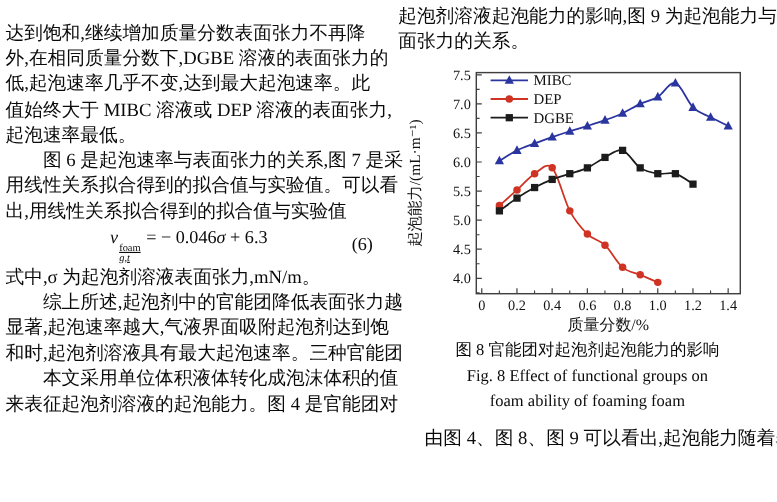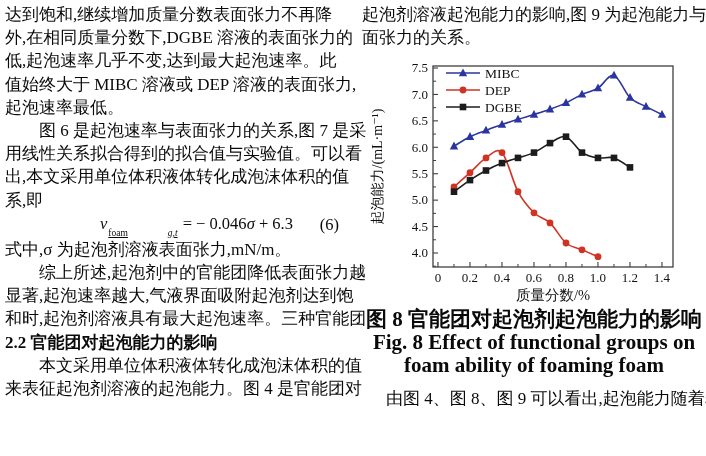--- a/index.html
+++ b/index.html
@@ -2,78 +2,76 @@
 <html><head>
 <meta charset="utf-8">
 <style>
   html,body{margin:0;padding:0;}
   body{
     width:706px;height:456px;position:relative;background:#ffffff;
     font-family:"Liberation Serif","DejaVu Serif",serif;color:#0a0a0a;
     overflow:hidden;
   }
   .page{position:absolute;inset:0;overflow:hidden;}
-  .col-left{position:absolute;left:5px;top:3px;width:350px;}
+  .col-left{position:absolute;left:5px;top:18px;width:350px;}
   .col-right-top{position:absolute;left:362px;top:3px;width:346px;}
   .col-right-bottom{position:absolute;left:362px;top:387px;width:344px;}
   .line{font-size:17px;line-height:23.2px;white-space:nowrap;}
   .indent-first .line:first-child{text-indent:34px;}
   .col-right-bottom .line{text-indent:24px;}
   .heading{font-weight:bold;}
   
   .eq-line{display:flex;justify-content:space-between;align-items:center;
            padding-left:95px;padding-right:16px;}
   .eq-body{font-size:16.5px;}
   .eq-var{font-style:italic;}
-  .eq-scripts{display:inline-flex;flex-direction:row;align-items:flex-start;
+  .eq-scripts{display:inline-flex;flex-direction:column;align-items:flex-start;
               font-size:9.5px;line-height:9px;vertical-align:-7px;margin:0 5px 0 1px;
               font-style:normal;text-decoration:underline;}
   .eq-sup{font-style:normal;}
-  .eq-sub{font-style:italic;margin-left:40px;}
+  .eq-sub{font-style:italic;}
   .eq-number{font-size:16.5px;}
   
   #chart-svg{position:absolute;left:362px;top:56px;}
   .captions{position:absolute;left:362px;top:308px;width:344px;text-align:center;}
-  .caption-line{font-weight:bold;font-size:21px;line-height:23px;white-space:nowrap;}
+  .caption-line{font-weight:normal;font-size:15px;line-height:23px;white-space:nowrap;}
 </style>
 </head>
 <body>
 
 <div class="page">
 
   <div class="col-left">
     <div>
         <div class="line">达到饱和,继续增加质量分数表面张力不再降</div>
         <div class="line">外,在相同质量分数下,DGBE 溶液的表面张力的</div>
         <div class="line">低,起泡速率几乎不变,达到最大起泡速率。此</div>
         <div class="line">值始终大于 MIBC 溶液或 DEP 溶液的表面张力,</div>
         <div class="line">起泡速率最低。</div>
       </div>
     <div class="indent-first">
         <div class="line">图 6 是起泡速率与表面张力的关系,图 7 是采</div>
         <div class="line">用线性关系拟合得到的拟合值与实验值。可以看</div>
-        <div class="line">出,本文采用单位体积液体转化成泡沫体积的值</div>
-        <div class="line">系,即</div>
+        <div class="line">出,用线性关系拟合得到的拟合值与实验值</div>
       </div>
 
     <div class="line eq-line">
       <span class="eq-body"><span class="eq-var">v</span><span class="eq-scripts">
             <span class="eq-sup">foam</span>
             <span class="eq-sub">g,t</span>
           </span><span>= − 0.046</span><span class="eq-var">σ</span><span> + 6.3</span></span>
       <span class="eq-number">(6)</span>
     </div>
 
     <div class="line">式中,σ 为起泡剂溶液表面张力,mN/m。</div>
     <div class="indent-first">
         <div class="line">综上所述,起泡剂中的官能团降低表面张力越</div>
         <div class="line">显著,起泡速率越大,气液界面吸附起泡剂达到饱</div>
         <div class="line">和时,起泡剂溶液具有最大起泡速率。三种官能团</div>
       </div>
-    <div class="line heading">2.2  官能团对起泡能力的影响</div>
     <div class="indent-first">
         <div class="line">本文采用单位体积液体转化成泡沫体积的值</div>
         <div class="line">来表征起泡剂溶液的起泡能力。图 4 是官能团对</div>
       </div>
   </div>
 
   <div class="col-right-top">
     <div>
         <div class="line">起泡剂溶液起泡能力的影响,图 9 为起泡能力与表</div>
         <div class="line">面张力的关系。</div>

